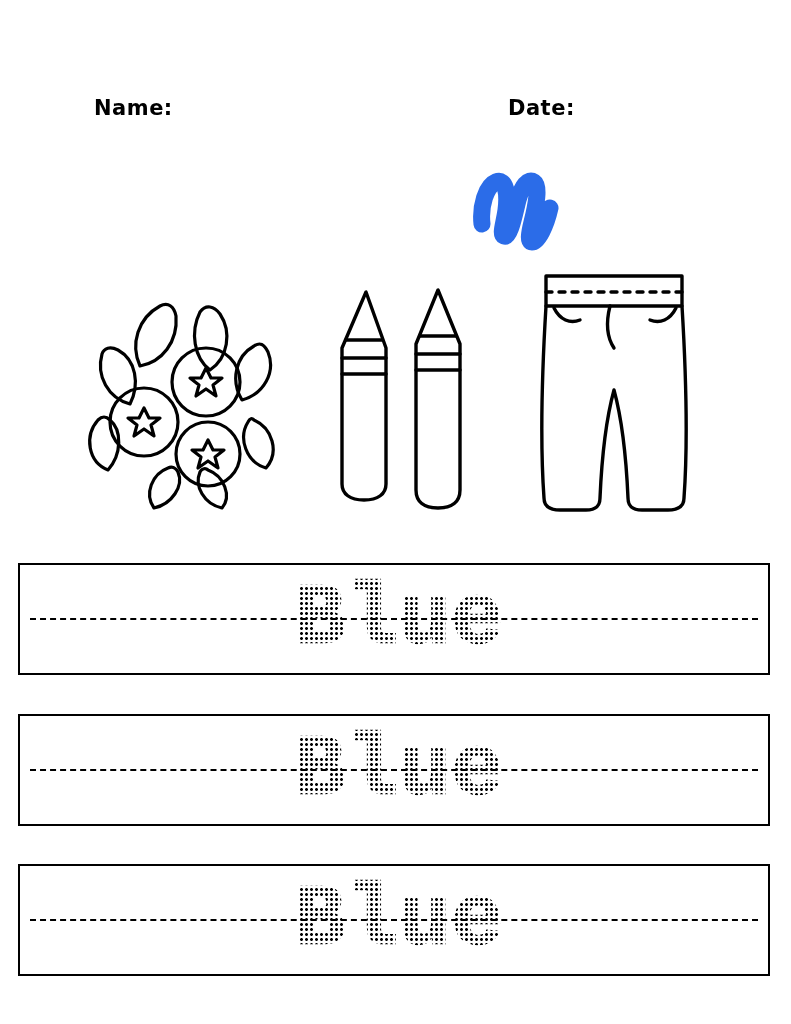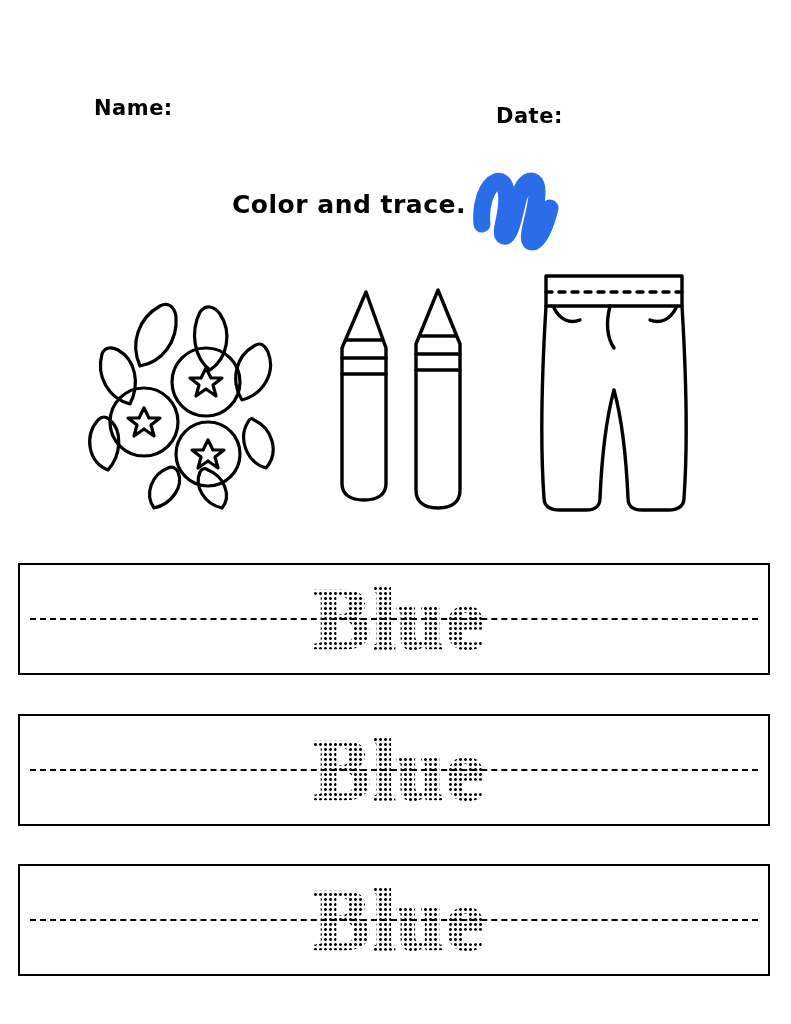--- a/index.html
+++ b/index.html
@@ -25,21 +25,21 @@
   }
   .field-label {
     position: absolute;
     font-family: "DejaVu Sans", sans-serif;
     font-size: 21px;
     font-weight: 700;
     color: #000000;
     letter-spacing: 0.5px;
   }
   .field-name { left: 86px; top: 0; margin-left: 8px; }
-  .field-date { left: 496px; top: 0; margin-top: 8px; }
+  .field-date { left: 508px; top: 0; }
 
   
   .instruction-row {
     position: absolute;
     top: 190px;
     left: 0;
     width: 791px;
     height: 56px;
   }
   .instruction-text {
@@ -99,21 +99,21 @@
     position: absolute;
     left: 0;
     top: 0;
     width: 100%;
     height: 100%;
     display: flex;
     align-items: center;
     justify-content: center;
   }
   .trace-word span {
-    font-family: Liberation Serif, serif;
+    font-family: Liberation Mono, monospace;
     font-size: 86px;
     font-weight: 700;
     line-height: 1;
     color: transparent;
     -webkit-text-stroke: 2px #000000;
     letter-spacing: 1px;
     
     text-shadow: none;
     position: relative;
     padding-left: 10px;
@@ -131,21 +131,20 @@
 </style>
 </head>
 <body>
 
 <div class="header-row">
   <div class="field-label field-name">Name:</div>
   <div class="field-label field-date">Date:</div>
 </div>
 
 <div class="instruction-row">
-  <div class="instruction-text">Color and trace.</div>
   <div class="scribble">
     <svg width="95" height="80" viewBox="0 0 95 80">
       <path d="M12 52 C10 34 16 14 26 10 C36 6 38 22 36 38 C34 52 30 62 34 64
                C40 66 44 44 48 28 C52 14 58 6 64 10 C70 14 66 34 62 50
                C59 62 58 70 62 70 C68 70 76 54 80 36" fill="none" stroke="#2b6ce8" stroke-width="17" stroke-linecap="round" stroke-linejoin="round"></path>
     </svg>
   </div>
 </div>
 
 <div class="art-row">

